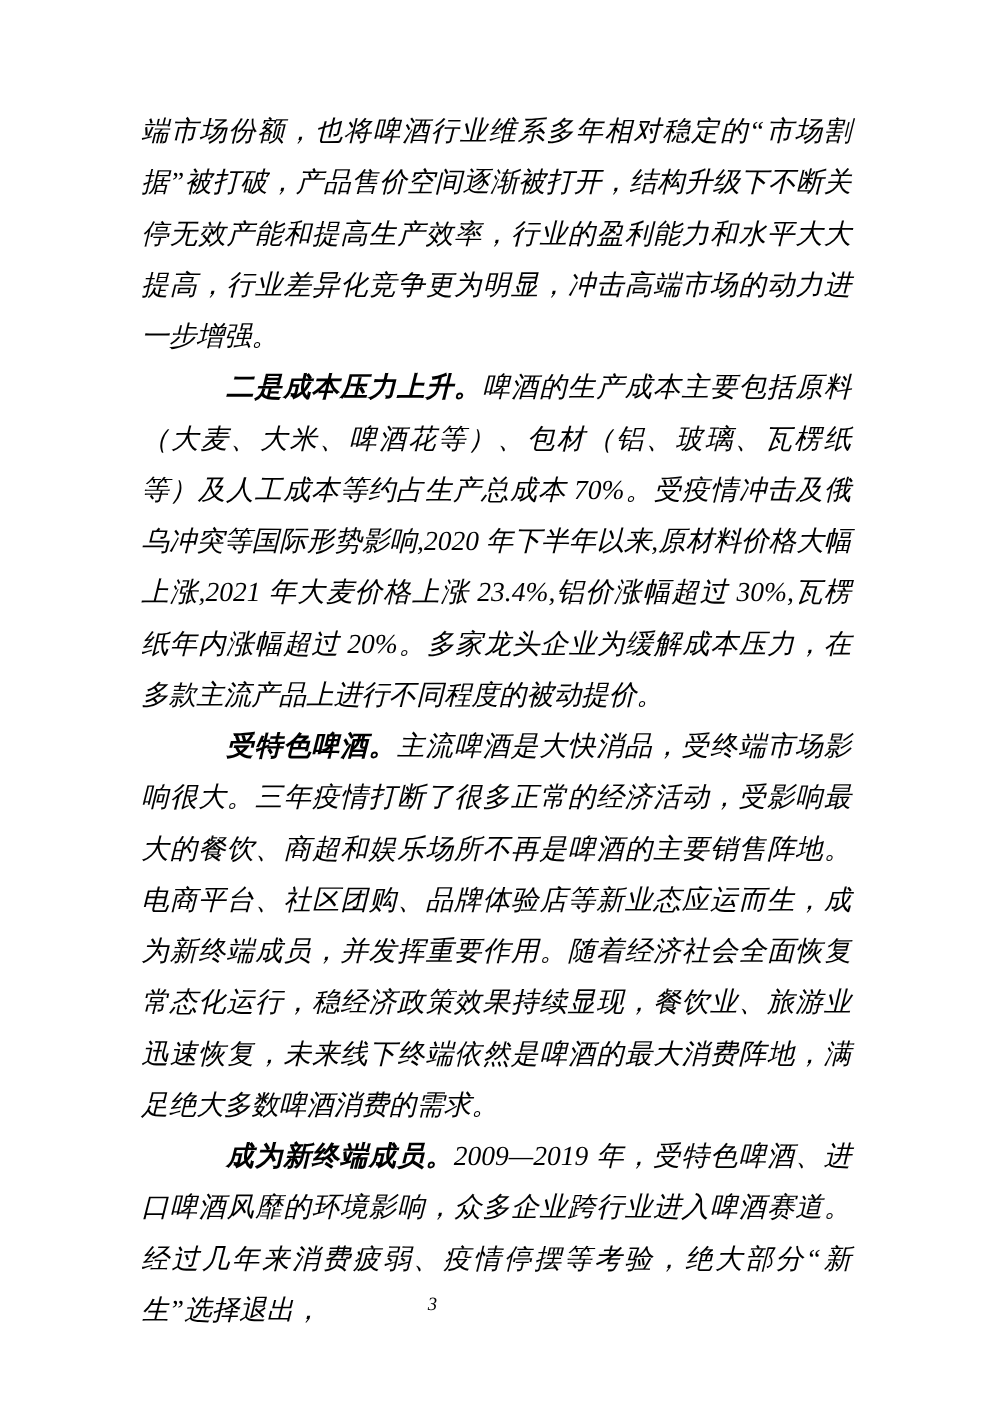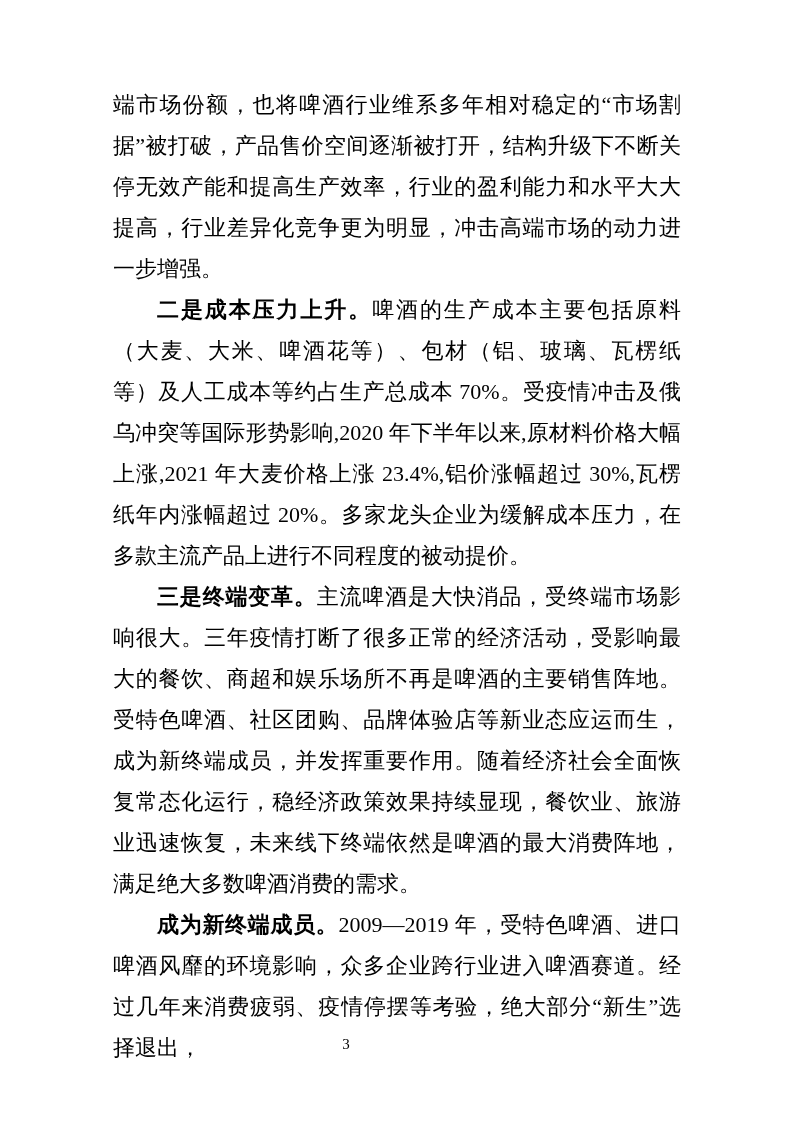--- a/index.html
+++ b/index.html
@@ -8,20 +8,21 @@
     background: #ffffff;
   }
   .doc-page {
     position: relative;
     width: 692px;
     height: 1122px;
     background: #ffffff;
     color: #000000;
     font-family: "Liberation Serif", "DejaVu Serif", serif;
     overflow: hidden;
+    font-style: italic;
   }
   .doc-content {
     position: absolute;
     top: 84px;
     left: 113px;
     width: 568px;
     font-size: 22px;
     line-height: 41px;
     text-align: justify;
     text-justify: inter-character;
@@ -29,20 +30,21 @@
   }
   .para {
     margin: 0;
     text-indent: 2em;
   }
   .para.no-indent {
     text-indent: 0;
   }
   .para-lead {
     font-weight: bold;
+    margin-left: 24px;
   }
   .page-number {
     position: absolute;
     left: 0;
     right: 0;
     top: 1036px;
     text-align: center;
     font-size: 15px;
     font-family: "Liberation Serif", "DejaVu Serif", serif;
     color: #000000;
@@ -51,20 +53,20 @@
 </head>
 <body>
 
 <div class="doc-page">
   <div class="doc-content">
 
     <p class="para no-indent"><span>端市场份额，也将啤酒行业维系多年相对稳定的“市场割据”被打破，产品售价空间逐渐被打开，结构升级下不断关停无效产能和提高生产效率，行业的盈利能力和水平大大提高，行业差异化竞争更为明显，冲击高端市场的动力进一步增强。</span></p>
 
     <p class="para"><span class="para-lead">二是成本压力上升。</span><span>啤酒的生产成本主要包括原料（大麦、大米、啤酒花等）、包材（铝、玻璃、瓦楞纸等）及人工成本等约占生产总成本 70%。受疫情冲击及俄乌冲突等国际形势影响,2020 年下半年以来,原材料价格大幅上涨,2021 年大麦价格上涨 23.4%,铝价涨幅超过 30%,瓦楞纸年内涨幅超过 20%。多家龙头企业为缓解成本压力，在多款主流产品上进行不同程度的被动提价。</span></p>
 
-    <p class="para"><span class="para-lead">三是终端变革。</span><span>主流啤酒是大快消品，受终端市场影响很大。三年疫情打断了很多正常的经济活动，受影响最大的餐饮、商超和娱乐场所不再是啤酒的主要销售阵地。受特色啤酒、社区团购、品牌体验店等新业态应运而生，成为新终端成员，并发挥重要作用。随着经济社会全面恢复常态化运行，稳经济政策效果持续显现，餐饮业、旅游业迅速恢复，未来线下终端依然是啤酒的最大消费阵地，满足绝大多数啤酒消费的需求。</span></p>
+    <p class="para"><span class="para-lead">受特色啤酒。</span><span>主流啤酒是大快消品，受终端市场影响很大。三年疫情打断了很多正常的经济活动，受影响最大的餐饮、商超和娱乐场所不再是啤酒的主要销售阵地。电商平台、社区团购、品牌体验店等新业态应运而生，成为新终端成员，并发挥重要作用。随着经济社会全面恢复常态化运行，稳经济政策效果持续显现，餐饮业、旅游业迅速恢复，未来线下终端依然是啤酒的最大消费阵地，满足绝大多数啤酒消费的需求。</span></p>
 
     <p class="para"><span class="para-lead">成为新终端成员。</span><span>2009—2019 年，受特色啤酒、进口啤酒风靡的环境影响，众多企业跨行业进入啤酒赛道。经过几年来消费疲弱、疫情停摆等考验，绝大部分“新生”选择退出，</span></p>
 
   </div>
 
   <div class="page-number">3</div>
 </div>
 
 </body></html>

